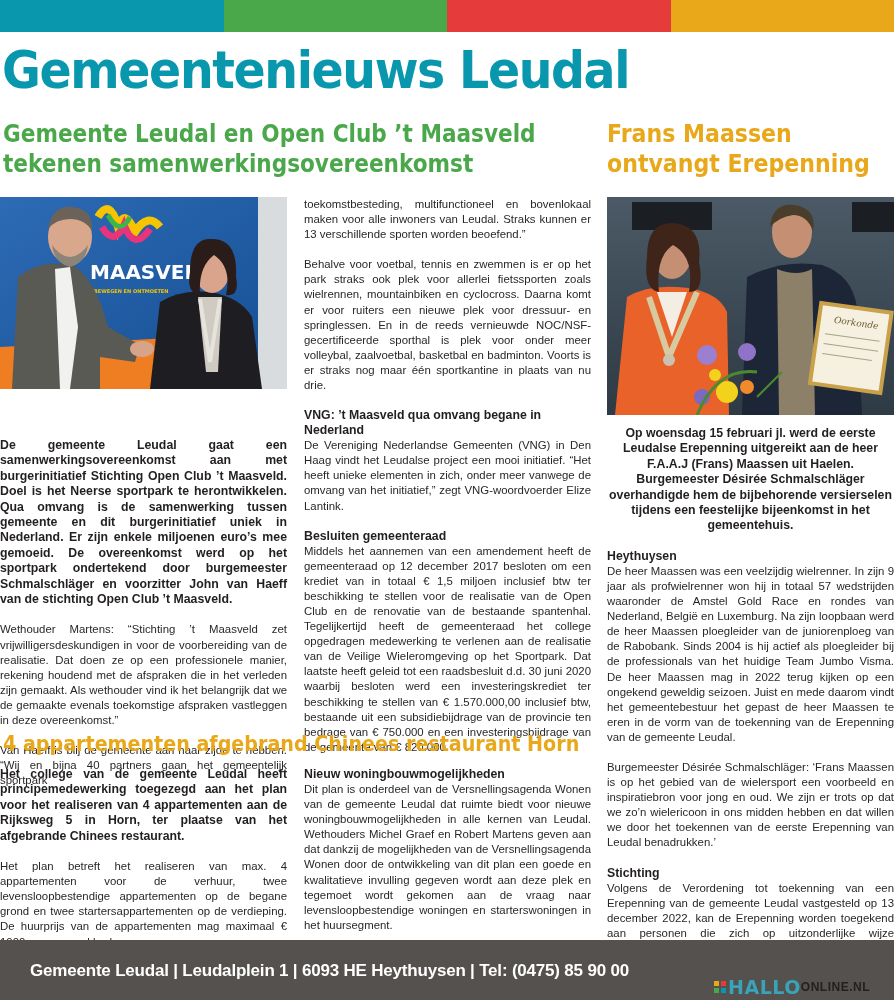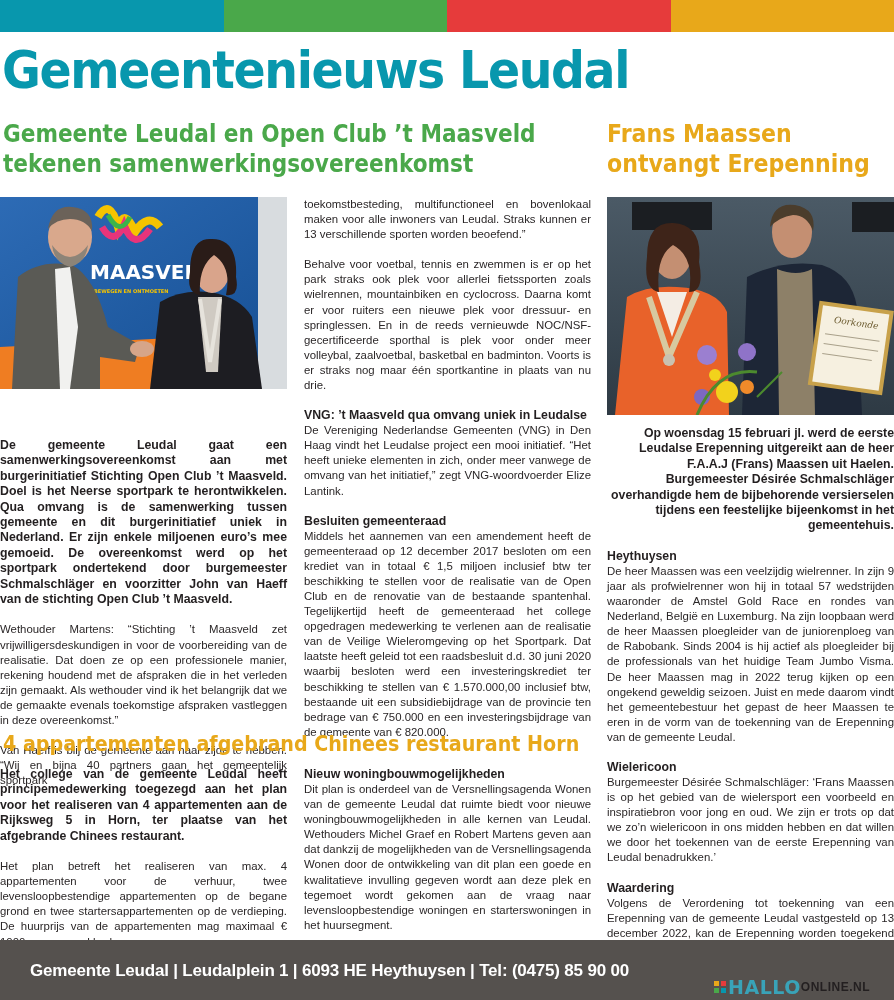--- a/index.html
+++ b/index.html
@@ -82,21 +82,21 @@
 
 <div class="col" style="left:0; top:401px; width:287px;margin-top:37px;">
   <p class="lead">De gemeente Leudal gaat een samenwerkingsovereenkomst aan met burgerinitiatief Stichting Open Club ’t Maasveld. Doel is het Neerse sportpark te herontwikkelen. Qua omvang is de samenwerking tussen gemeente en dit burgerinitiatief uniek in Nederland. Er zijn enkele miljoenen euro’s mee gemoeid. De overeenkomst werd op het sportpark ondertekend door burgemeester Schmalschläger en voorzitter John van Haeff van de stichting Open Club ’t Maasveld.</p>
   <p style="margin-top:14px">Wethouder Martens: “Stichting ’t Maasveld zet vrijwilligersdeskundigen in voor de voorbereiding van de realisatie. Dat doen ze op een professionele manier, rekening houdend met de afspraken die in het verleden zijn gemaakt. Als wethouder vind ik het belangrijk dat we de gemaakte evenals toekomstige afspraken vastleggen in deze overeenkomst.”</p>
   <p class="nb">Van Haeff is blij de gemeente aan haar zijde te hebben. “Wij en bijna 40 partners gaan het gemeentelijk sportpark</p>
 </div>
 
 <div class="col" style="left:304px; top:197px; width:287px;">
   <p>toekomstbesteding, multifunctioneel en bovenlokaal maken voor alle inwoners van Leudal. Straks kunnen er 13 verschillende sporten worden beoefend.”</p>
   <p>Behalve voor voetbal, tennis en zwemmen is er op het park straks ook plek voor allerlei fietssporten zoals wielrennen, mountainbiken en cyclocross. Daarna komt er voor ruiters een nieuwe plek voor dressuur- en springlessen. En in de reeds vernieuwde NOC/NSF-gecertificeerde sporthal is plek voor onder meer volleybal, zaalvoetbal, basketbal en badminton. Voorts is er straks nog maar één sportkantine in plaats van nu drie.</p>
-  <span class="sub">VNG: ’t Maasveld qua omvang uniek in Leudalse</span>
+  <span class="sub">VNG: ’t Maasveld qua omvang begane in Nederland</span>
   <p>De Vereniging Nederlandse Gemeenten (VNG) in Den Haag vindt het Leudalse project een mooi initiatief. “Het heeft unieke elementen in zich, onder meer vanwege de omvang van het initiatief,” zegt VNG-woordvoerder Elize Lantink.</p>
   <span class="sub">Besluiten gemeenteraad</span>
   <p class="nb">Middels het aannemen van een amendement heeft de gemeenteraad op 12 december 2017 besloten om een krediet van in totaal € 1,5 miljoen inclusief btw ter beschikking te stellen voor de realisatie van de Open Club en de renovatie van de bestaande spantenhal. Tegelijkertijd heeft de gemeenteraad het college opgedragen medewerking te verlenen aan de realisatie van de Veilige Wieleromgeving op het Sportpark. Dat laatste heeft geleid tot een raadsbesluit d.d. 30 juni 2020 waarbij besloten werd een investeringskrediet ter beschikking te stellen van € 1.570.000,00 inclusief btw, bestaande uit een subsidiebijdrage van de provincie ten bedrage van € 750.000 en een investeringsbijdrage van de gemeente van € 820.000.</p>
 </div>
 
 <div class="h1" style="left:3px; top:729px; color:#e8a81a; font-size:21px; transform:scaleX(0.91);">4 appartementen afgebrand Chinees restaurant Horn</div>
 
 <div class="col" style="left:0; top:767px; width:287px;">
   <p class="lead">Het college van de gemeente Leudal heeft principemedewerking toegezegd aan het plan voor het realiseren van 4 appartementen aan de Rijksweg 5 in Horn, ter plaatse van het afgebrande Chinees restaurant.</p>
   <p class="nb" style="margin-top:14px">Het plan betreft het realiseren van max. 4 appartementen voor de verhuur, twee levensloopbestendige appartementen op de begane grond en twee startersappartementen op de verdieping. De huurprijs van de appartementen mag maximaal € 1000,- per maand bedragen.</p>
@@ -150,26 +150,25 @@
     <circle cx="120" cy="195" r="11" fill="#f2d21c"></circle>
     <circle cx="95" cy="200" r="8" fill="#7d68c2"></circle>
     <circle cx="140" cy="190" r="7" fill="#f08a2a"></circle>
     <circle cx="108" cy="178" r="6" fill="#f2d21c"></circle>
     <path d="M90 218 Q110 170 150 175" stroke="#4c8a2e" stroke-width="3" fill="none"></path>
     <path d="M150 200 Q165 185 175 175" stroke="#4c8a2e" stroke-width="2" fill="none"></path>
   </svg>
 </div>
 
 <div class="col" style="left:607px; top:426px; width:287px;">
-  <p class="lead" style="text-align:right">Op woensdag 15 februari jl. werd de eerste Leudalse Erepenning uitgereikt aan de heer F.A.A.J (Frans) Maassen uit Haelen. Burgemeester Désirée Schmalschläger overhandigde hem de bijbehorende versierselen tijdens een feestelijke bijeenkomst in het gemeentehuis.</p>
+  <p class="lead" style="text-align:center">Op woensdag 15 februari jl. werd de eerste Leudalse Erepenning uitgereikt aan de heer F.A.A.J (Frans) Maassen uit Haelen. Burgemeester Désirée Schmalschläger overhandigde hem de bijbehorende versierselen tijdens een feestelijke bijeenkomst in het gemeentehuis.</p>
   <span class="sub" style="margin-top:4px">Heythuysen</span>
   <p>De heer Maassen was een veelzijdig wielrenner. In zijn 9 jaar als profwielrenner won hij in totaal 57 wedstrijden waaronder de Amstel Gold Race en rondes van Nederland, België en Luxemburg. Na zijn loopbaan werd de heer Maassen ploegleider van de juniorenploeg van de Rabobank. Sinds 2004 is hij actief als ploegleider bij de professionals van het huidige Team Jumbo Visma. De heer Maassen mag in 2022 terug kijken op een ongekend geweldig seizoen. Juist en mede daarom vindt het gemeentebestuur het gepast de heer Maassen te eren in de vorm van de toekenning van de Erepenning van de gemeente Leudal.</p>
-  <span class="sub">Wielericoon</span>
   <p>Burgemeester Désirée Schmalschläger: ‘Frans Maassen is op het gebied van de wielersport een voorbeeld en inspiratiebron voor jong en oud. We zijn er trots op dat we zo’n wielericoon in ons midden hebben en dat willen we door het toekennen van de eerste Erepenning van Leudal benadrukken.’</p>
-  <span class="sub">Waardering</span>
+  <span class="sub">Stichting</span>
   <p class="nb">Volgens de Verordening tot toekenning van een Erepenning van de gemeente Leudal vastgesteld op 13 december 2022, kan de Erepenning worden toegekend aan personen die zich op uitzonderlijke wijze verdienstelijk hebben gemaakt, als blijk van grote waardering en dankbaarheid.</p>
 </div>
 
 <div class="footer">
   <div class="footer-text">Gemeente Leudal | Leudalplein 1 | 6093 HE Heythuysen | Tel: (0475) 85 90 00</div>
   <div class="logo">
     <div class="logo-mark">
       <span style="left:0;top:0;background:#e8a81a"></span>
       <span style="right:0;top:0;background:#e63b3b"></span>
       <span style="left:0;bottom:0;background:#4aa84a"></span>

